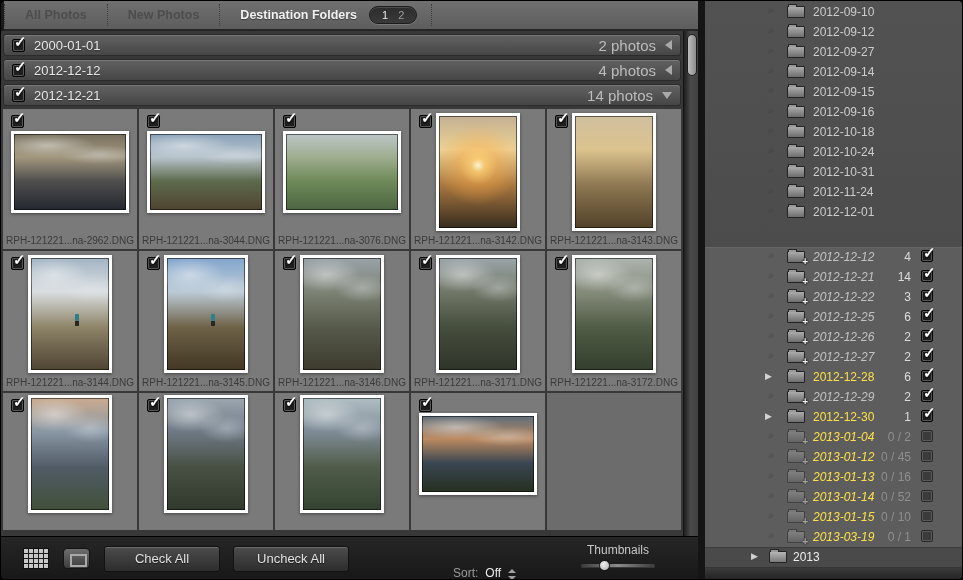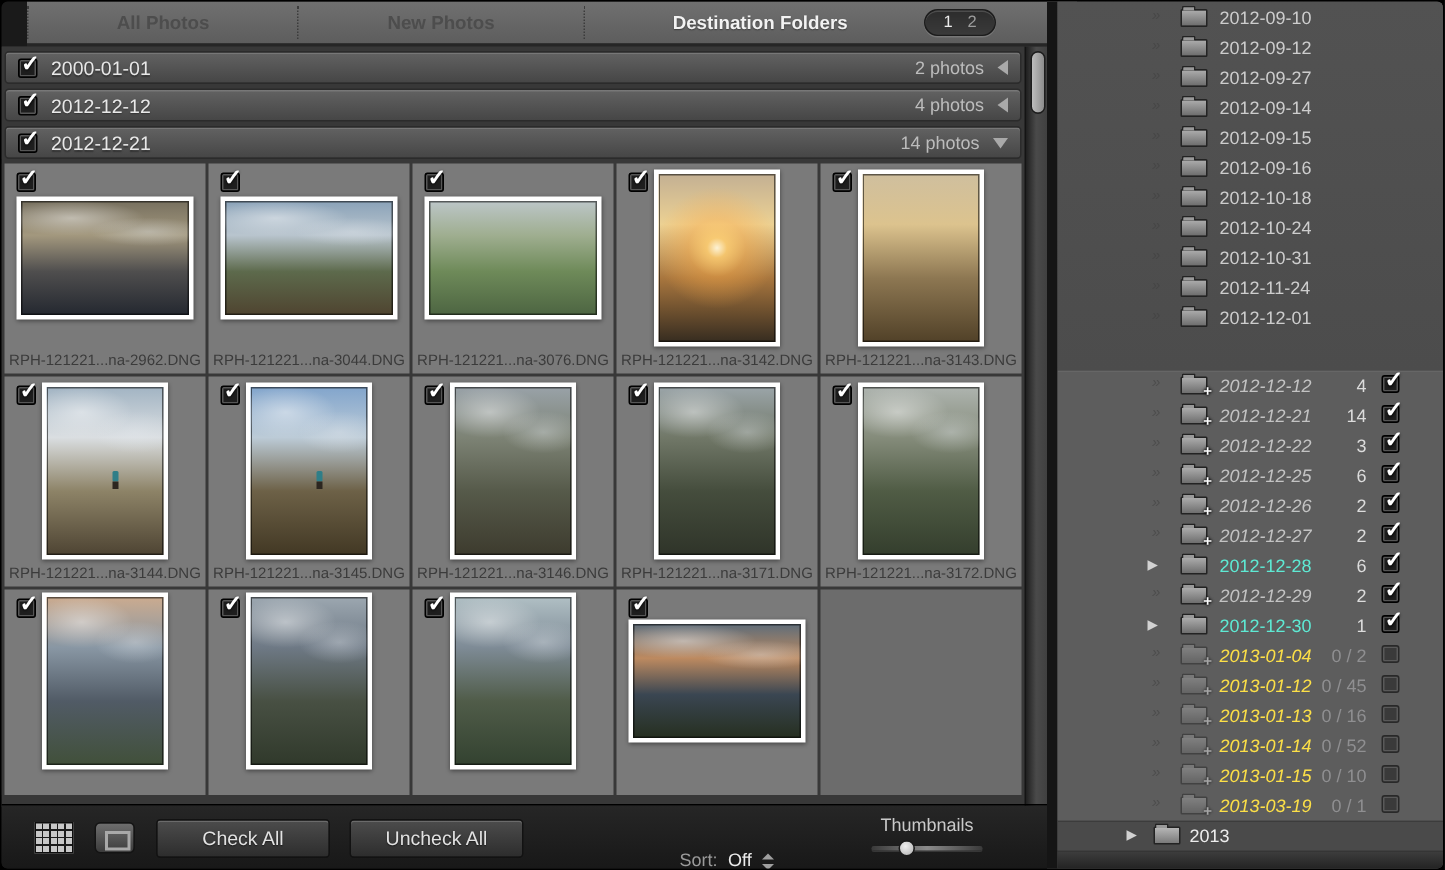--- a/index.html
+++ b/index.html
@@ -2,41 +2,41 @@
 <html><head>
 <meta charset="utf-8">
 <style>
   * { margin:0; padding:0; box-sizing:border-box; }
   html,body { width:963px; height:580px; background:#000; }
   body { font-family:"Liberation Sans", sans-serif; -webkit-font-smoothing:antialiased; }
   .app { position:relative; width:963px; height:580px; background:#1a1a1a; border:1px solid #000;
          border-radius:5px; overflow:hidden; }
 
   
-  .topbar { position:absolute; left:17px; top:0; width:700px; height:30px;
+  .topbar { position:absolute; left:3px; top:0; width:700px; height:30px;
             background:linear-gradient(#707070,#5d5d5d); border-bottom:2px solid #262626;
-            display:flex; align-items:center; justify-content:space-between; }
+            display:flex; align-items:center; justify-content:flex-start; }
   .sep { width:0; height:22px; border-left:1px dotted #3c3c3c; }
   .tab { padding:0 20px; font-size:12.5px; color:#4d4d4d; font-weight:bold; cursor:default; }
   .tab.active { color:#f2f2f2; text-shadow:0 1px 1px rgba(0,0,0,.4); padding-right:10px; }
   .pager { display:flex; align-items:center; gap:10px; background:linear-gradient(#2c2c2c,#3a3a3a);
            border:1px solid #1c1c1c; box-shadow:inset 0 1px 0 rgba(255,255,255,.15), 0 1px 0 rgba(255,255,255,.15);
            border-radius:9px; height:18px; padding:0 12px; margin:0 14px 0 2px; }
   .pagebtn { font-size:11px; color:#9d9d9d; }
   .pagebtn.active { color:#ececec; }
 
   
   .content { position:absolute; left:0; top:30px; width:700px; height:507px; background:#383838; overflow:hidden; }
   .grid-area { width:682px; }
   .headers { padding:3px 2px 0 2px; background:#383838; }
   .group-header { height:22px; margin-bottom:3px; display:flex; align-items:center; padding:0 8px;
                   background:linear-gradient(#626262,#464646); border:1px solid #2b2b2b; border-radius:3px;
                   box-shadow:inset 0 1px 0 rgba(255,255,255,.14); }
   .gdate { margin-left:9px; font-size:13px; color:#e8e8e8; text-shadow:0 1px 1px rgba(0,0,0,.35); }
-  .gcount { margin-left:auto; font-size:12px; color:#bcbcbc; }
+  .gcount { margin-left:auto; font-size:15px; color:#bcbcbc; }
   .garrow { margin-left:9px; width:0; height:0; }
   .garrow.collapsed { border-top:5px solid transparent; border-bottom:5px solid transparent; border-right:7px solid #a9a9a9; }
   .garrow.expanded  { border-left:5px solid transparent; border-right:5px solid transparent; border-top:7px solid #a9a9a9; }
 
   .checkbox { position:relative; width:13px; height:13px; background:#1e1e1e; border:1px solid #000;
               box-shadow:inset 0 0 0 1px #565656; border-radius:2px; flex:none; }
   .checkbox .tick { position:absolute; left:1px; top:-7px; font-size:15px; font-weight:bold; color:#fff;
                     text-shadow:0 1px 2px rgba(0,0,0,.8); font-style:normal; display:none; }
   .checkbox.checked .tick { display:block; }
   .checkbox.dim { opacity:.55; }
@@ -109,21 +109,21 @@
   .tri { position:absolute; left:60px; top:4px; font-size:9px; color:#d2d2d2; font-style:normal; }
   .ficon { position:absolute; left:82px; top:4px; width:18px; height:12px;
            background:linear-gradient(#ababab,#6e6e6e); border:1px solid #232323; border-radius:1px; }
   .ficon:before { content:""; position:absolute; left:0px; top:-3px; width:7px; height:2px;
                   background:#999; border:1px solid #232323; border-bottom:none; border-radius:1px 1px 0 0; }
   .ficon .plus { position:absolute; right:-4px; bottom:-5px; font-size:10px; font-weight:bold; color:#fdfdfd;
                  font-style:normal; text-shadow:0 0 2px #000, 0 0 2px #000; display:none; }
   .frow.new .ficon .plus, .frow.disabled .ficon .plus { display:block; }
   .flabel { position:absolute; left:108px; top:0; line-height:20px; font-size:12px; color:#cdcdcd; }
   .frow.new .flabel { font-style:italic; color:#c3c3c3; }
-  .frow.existing .flabel { color:#5eead4; }
+  .frow.existing .flabel { color:#fde047; }
   .frow.disabled .flabel { font-style:italic; color:#fde047; }
   .frow.disabled .ficon { opacity:.45; }
   .fcount { position:absolute; right:53px; top:0; line-height:20px; font-size:12px; color:#dcdcdc; }
   .frow.disabled .fcount { color:#8f8f91; }
   .fcheck { position:absolute; left:216px; top:3px; width:12px; height:12px; }
   .frow.parent .tri { left:46px; }
   .frow.parent .ficon { left:64px; background:linear-gradient(#b5b5b5,#7a7a7a); }
   .frow.parent .flabel { left:88px; color:#ededed; }
 </style>
 </head>

